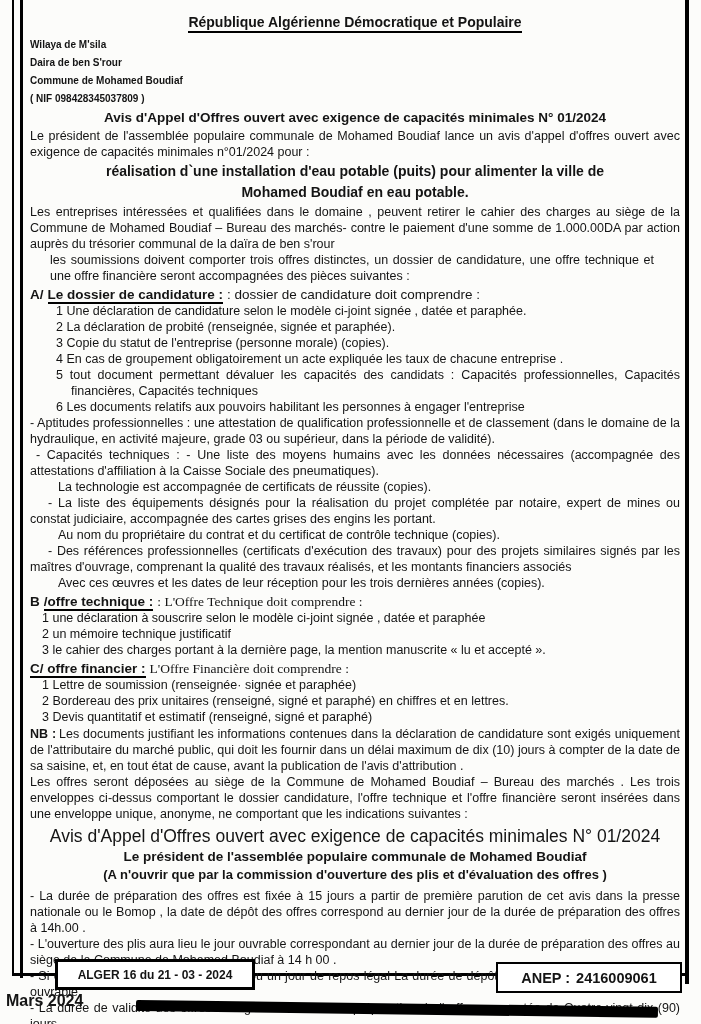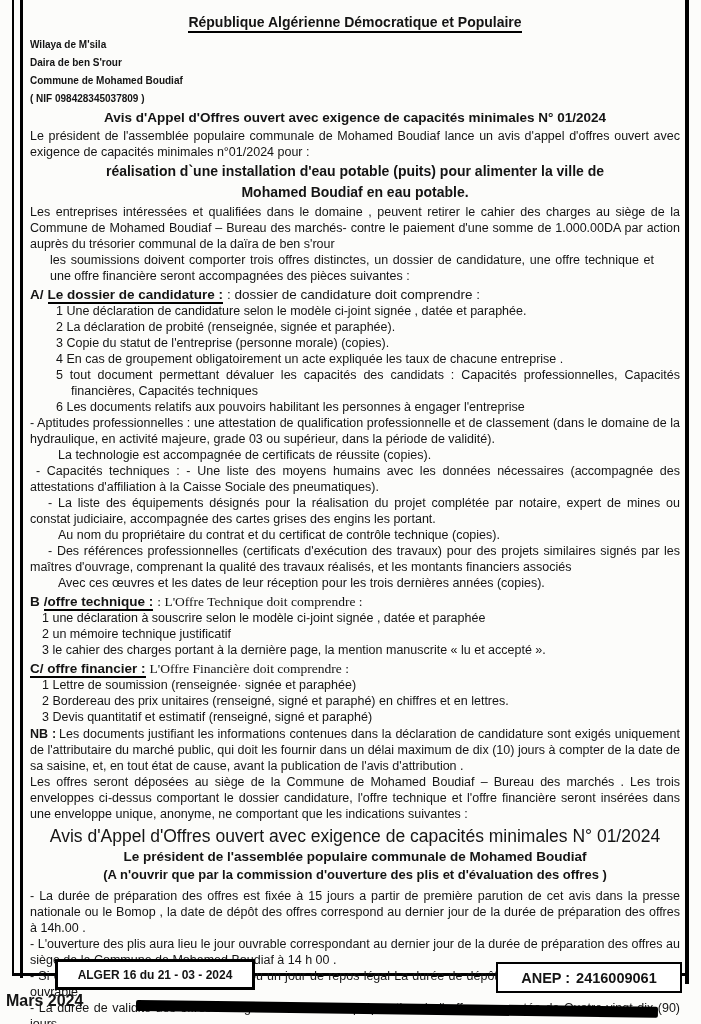--- a/index.html
+++ b/index.html
@@ -104,22 +104,22 @@
     <div class="a-items">
       <div class="item">1   Une déclaration de candidature selon le modèle ci-joint signée , datée et paraphée.</div>
       <div class="item">2   La déclaration de probité (renseignée, signée et paraphée).</div>
       <div class="item">3   Copie du statut de l'entreprise (personne morale) (copies).</div>
       <div class="item">4  En cas de groupement obligatoirement un acte expliquée les taux de chacune entreprise .</div>
       <div class="item">5   tout document permettant dévaluer les capacités des candidats : Capacités professionnelles, Capacités financières, Capacités techniques</div>
       <div class="item">6  Les documents relatifs aux pouvoirs habilitant les personnes à engager l'entreprise</div>
     </div>
 
     <div class="note ti0">- Aptitudes professionnelles : une attestation de qualification professionnelle et de classement (dans le domaine de la hydraulique, en activité majeure, grade 03 ou supérieur, dans la période de validité).</div>
+    <div class="note ti1">- Capacités techniques : - Une liste des moyens humains avec les données nécessaires (accompagnée des attestations d'affiliation à la Caisse Sociale des pneumatiques).</div>
     <div class="note ti2">La technologie est accompagnée de certificats de réussite (copies).</div>
-    <div class="note ti1">- Capacités techniques : - Une liste des moyens humains avec les données nécessaires (accompagnée des attestations d'affiliation à la Caisse Sociale des pneumatiques).</div>
     <div class="note ti3">- La liste des équipements désignés pour la réalisation du projet complétée par notaire, expert de mines ou constat judiciaire, accompagnée des cartes grises des engins les portant.</div>
     <div class="note ti2">Au nom du propriétaire du contrat et du certificat de contrôle technique (copies).</div>
     <div class="note ti3">- Des références professionnelles (certificats d'exécution des travaux) pour des projets similaires signés par les maîtres d'ouvrage, comprenant la qualité des travaux réalisés, et les montants financiers associés</div>
     <div class="note ti2">Avec ces œuvres et les dates de leur réception pour les trois dernières années (copies).</div>
 
     <div class="sec-head">
       <span class="lbl">B</span><span class="ttl">/offre technique :</span><span class="serif">: L'Offre Technique  doit comprendre :</span>
     </div>
     <div class="b-items">
       <div>1 une déclaration à souscrire selon le modèle ci-joint signée , datée et paraphée</div>

